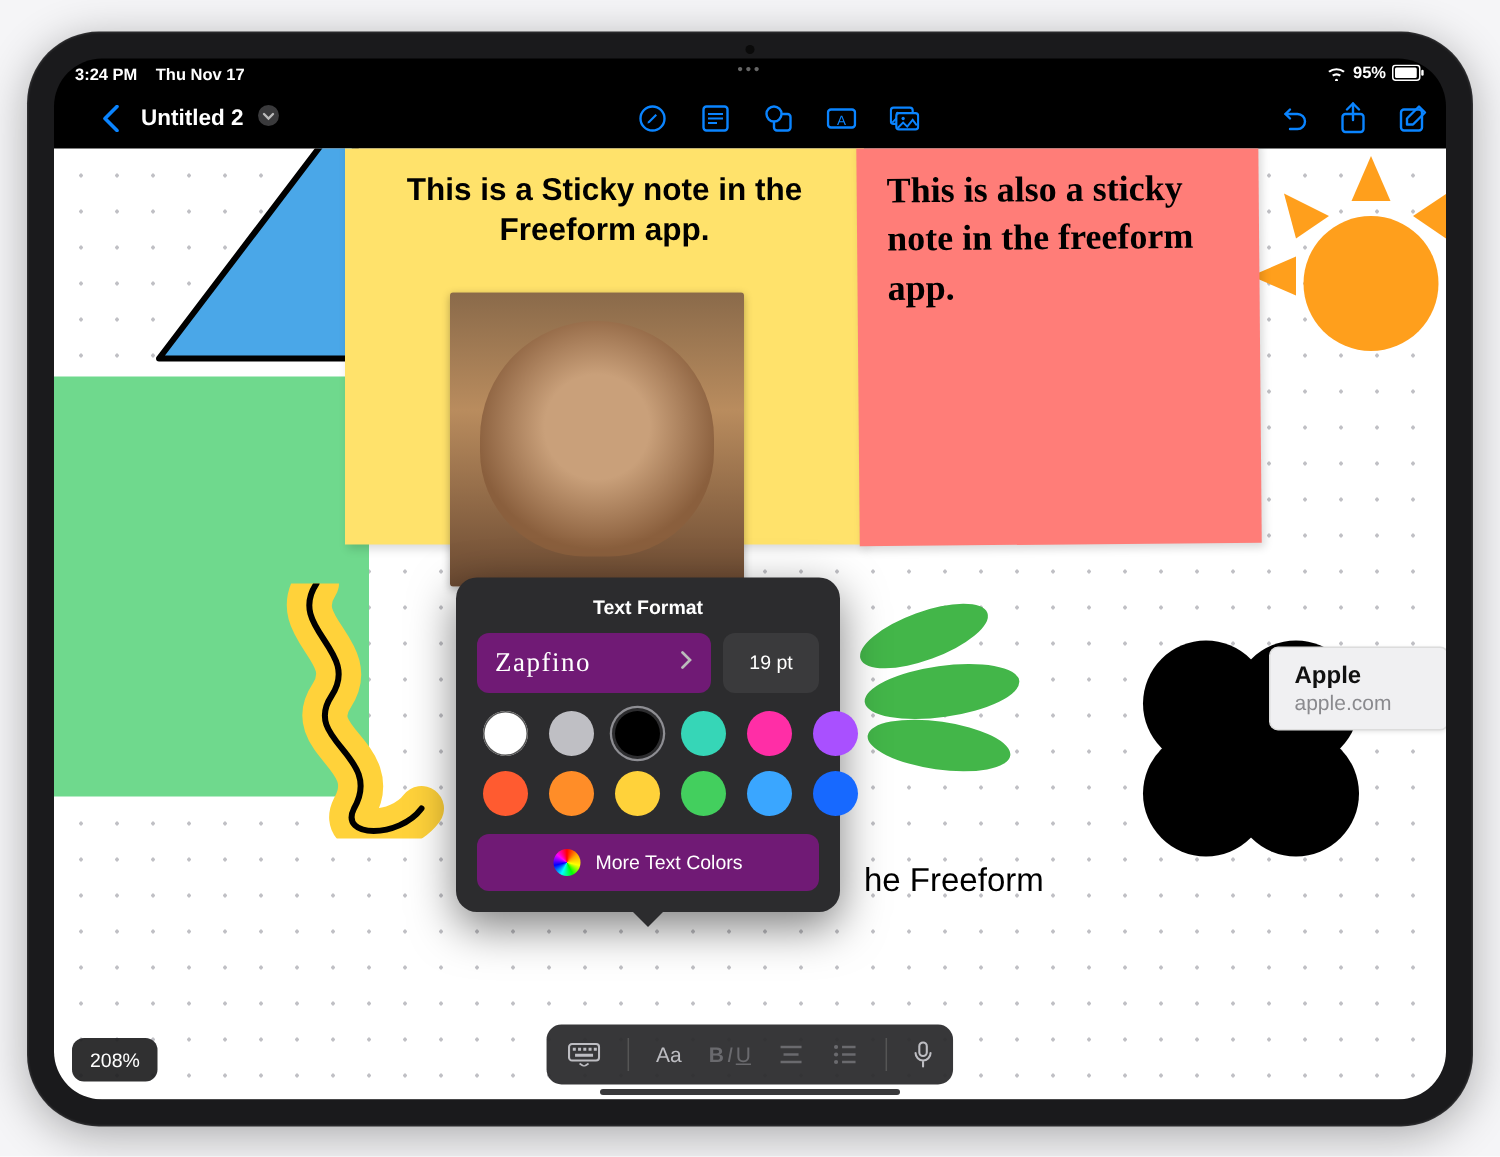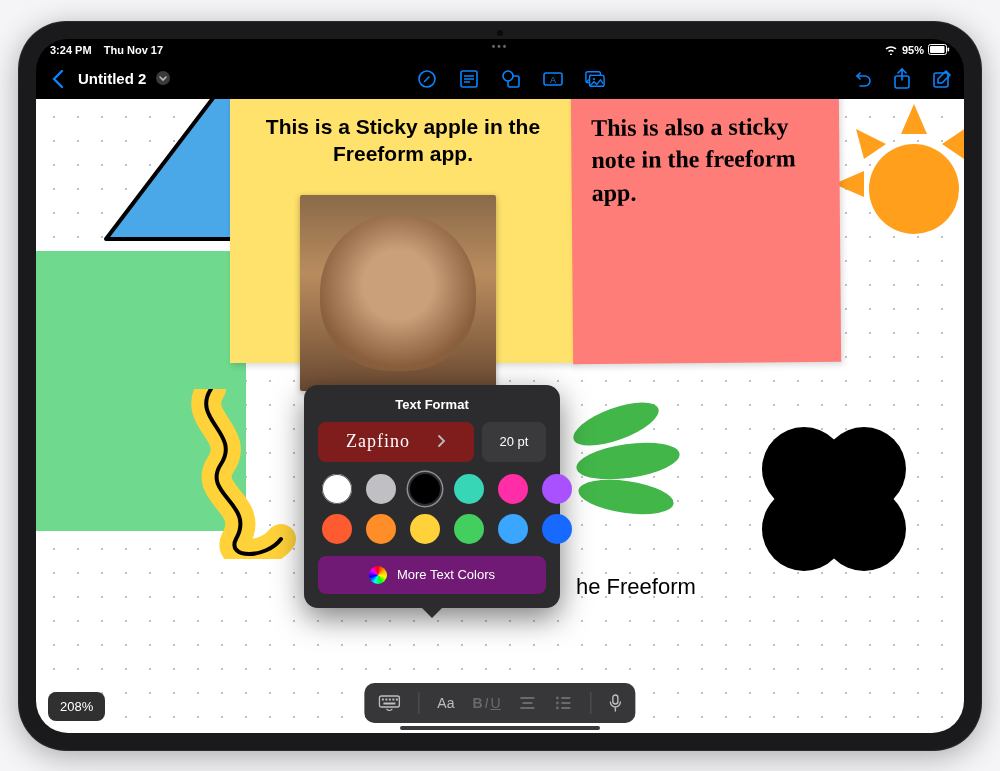--- a/index.html
+++ b/index.html
@@ -34,20 +34,21 @@
     display: flex; justify-content: space-between; align-items: center;
     color: #fff; font-size: 11px; font-weight: 700;
   }
   .status-right { display:flex; gap:4px; }
   .wifi-icon, .battery-icon { display:inline-block;}
   
   .nav-bar {
     height: 40px; padding: 0 12px;
     display: flex; align-items: center; justify-content: space-between;
     color: #0a84ff;
+    margin-left: 16px;
   }
   .nav-left { display:flex; align-items:center; gap: 6px;}
   .nav-title { color:#fff; font-weight:600; font-size:15px; margin-left:4px;}
   .chev-down { color:#999; font-size:10px; margin-left:4px;}
   .nav-center, .nav-right { display:flex; gap: 22px; align-items:center;}
   .nav-right { gap: 20px;}
   .toolbar-icon { width:20px; height:20px; display:flex; align-items:center; justify-content:center; cursor:pointer;}
   
   .canvas {
     position: absolute; left:0; right:0; top:60px; bottom:0;
@@ -120,21 +121,21 @@
     padding: 12px 14px 14px;
     color:#fff;
     box-shadow: 0 10px 30px rgba(0,0,0,.5);
   }
   .popover::after {
     content:""; position:absolute; left:50%; bottom:-10px; margin-left:-10px;
     border:10px solid transparent; border-top-color:#2c2c2e; border-bottom:none;
   }
   .pop-title { text-align:center; font-size:13px; font-weight:600; margin-bottom:10px;}
   .pop-row1 { display:flex; gap:8px; margin-bottom:12px;}
-  .font-sel { flex:1; background:#7f1d1d; border-radius:8px; height:40px; display:flex; align-items:center; justify-content:space-between; padding:0 28px; cursor:pointer;}
+  .font-sel { flex:1; background:#701a75; border-radius:8px; height:40px; display:flex; align-items:center; justify-content:space-between; padding:0 12px; cursor:pointer;}
   .font-name { font-family:"Apple Chancery","Brush Script MT",cursive; font-size:18px; letter-spacing:1px;}
   .size-sel { width:64px; background:#3a3a3c; border-radius:8px; height:40px; display:flex; align-items:center; justify-content:center; font-size:13px; cursor:pointer;}
   .swatches { display:grid; grid-template-columns: repeat(6,1fr); gap:10px 14px; padding: 0 4px; margin-bottom:12px;}
   .sw { width:30px; height:30px; border-radius:50%; cursor:pointer;}
   .sw.sel { box-shadow: 0 0 0 2px #2c2c2e, 0 0 0 3.5px #8e8e93;}
   .more-colors { background:#701a75; border-radius:8px; height:38px; display:flex; align-items:center; justify-content:center; gap:10px; font-size:13px; cursor:pointer;}
   .rainbow { width:18px; height:18px; border-radius:50%; background: conic-gradient(red,orange,yellow,lime,cyan,blue,magenta,red);}
   
   .zoom {
     position:absolute; left:12px; bottom:12px;
@@ -274,21 +275,21 @@
           <polygon points="160,80 130,93 130,67"></polygon>
             <polygon points="22,25 52,40 30,55"></polygon>
           <polygon points="0,80 30,67 30,93"></polygon>
           <circle cx="80" cy="85" r="45"></circle>
         </g>
       </svg>
 
       <div class="green-rect"></div>
 
       <div class="sticky-yellow">
-        <div class="note-text">This is a Sticky apple in the Freeform app.</div>
+        <div class="note-text">This is a Sticky note in the Freeform app.</div>
       </div>
 
       <div class="photo"></div>
 
       <div class="sticky-pink">
         <div class="handwrite">This is also a sticky note in the freeform app.</div>
       </div>
 
       <svg class="squiggle" width="130" height="170" viewBox="0 0 130 170">
           <path d="M25 0 C 5 30, 55 45, 35 75 C 15 105, 70 115, 50 150 C 40 170, 80 170, 95 150" fill="none" stroke="#ffd23a" stroke-width="30" stroke-linecap="round"></path>
@@ -306,36 +307,40 @@
       <svg class="clover" width="200" height="200" viewBox="0 0 200 200">
           <g fill="#000">
             <circle cx="70" cy="70" r="42"></circle>
             <circle cx="130" cy="70" r="42"></circle>
             <circle cx="70" cy="130" r="42"></circle>
             <circle cx="130" cy="130" r="42"></circle>
             <rect x="70" y="70" width="60" height="60"></rect>
           </g>
         </svg>
 
+      <div class="link-card">
+        <div class="link-title">Apple</div>
+        <div class="link-url">apple.com</div>
+      </div>
 
       <div class="cursive-text">
         <span>he Freeform </span>
       </div>
 
       <div class="popover">
         <div class="pop-title">Text Format</div>
         <div class="pop-row1">
           <div class="font-sel">
             <span class="font-name">Zapfino</span>
             <span><svg width="8" height="12" viewBox="0 0 8 12">
                   <path d="M1 1l5 5-5 5" stroke="#bbb" stroke-width="1.8" fill="none" stroke-linecap="round"></path>
                 </svg></span>
           </div>
           <div class="size-sel">
-            <span>20 pt</span>
+            <span>19 pt</span>
           </div>
         </div>
         <div class="swatches" id="swatch-grid">
             <div class="sw" style="background: rgb(255, 255, 255); box-shadow: rgb(85, 85, 85) 0px 0px 0px 1px inset;"></div>
             <div class="sw" style="background: rgb(191, 191, 196);"></div>
             <div class="sw sel" style="background: rgb(0, 0, 0);"></div>
             <div class="sw" style="background: rgb(54, 214, 183);"></div>
             <div class="sw" style="background: rgb(255, 46, 166);"></div>
             <div class="sw" style="background: rgb(169, 80, 255);"></div>
             <div class="sw" style="background: rgb(255, 91, 48);"></div>

